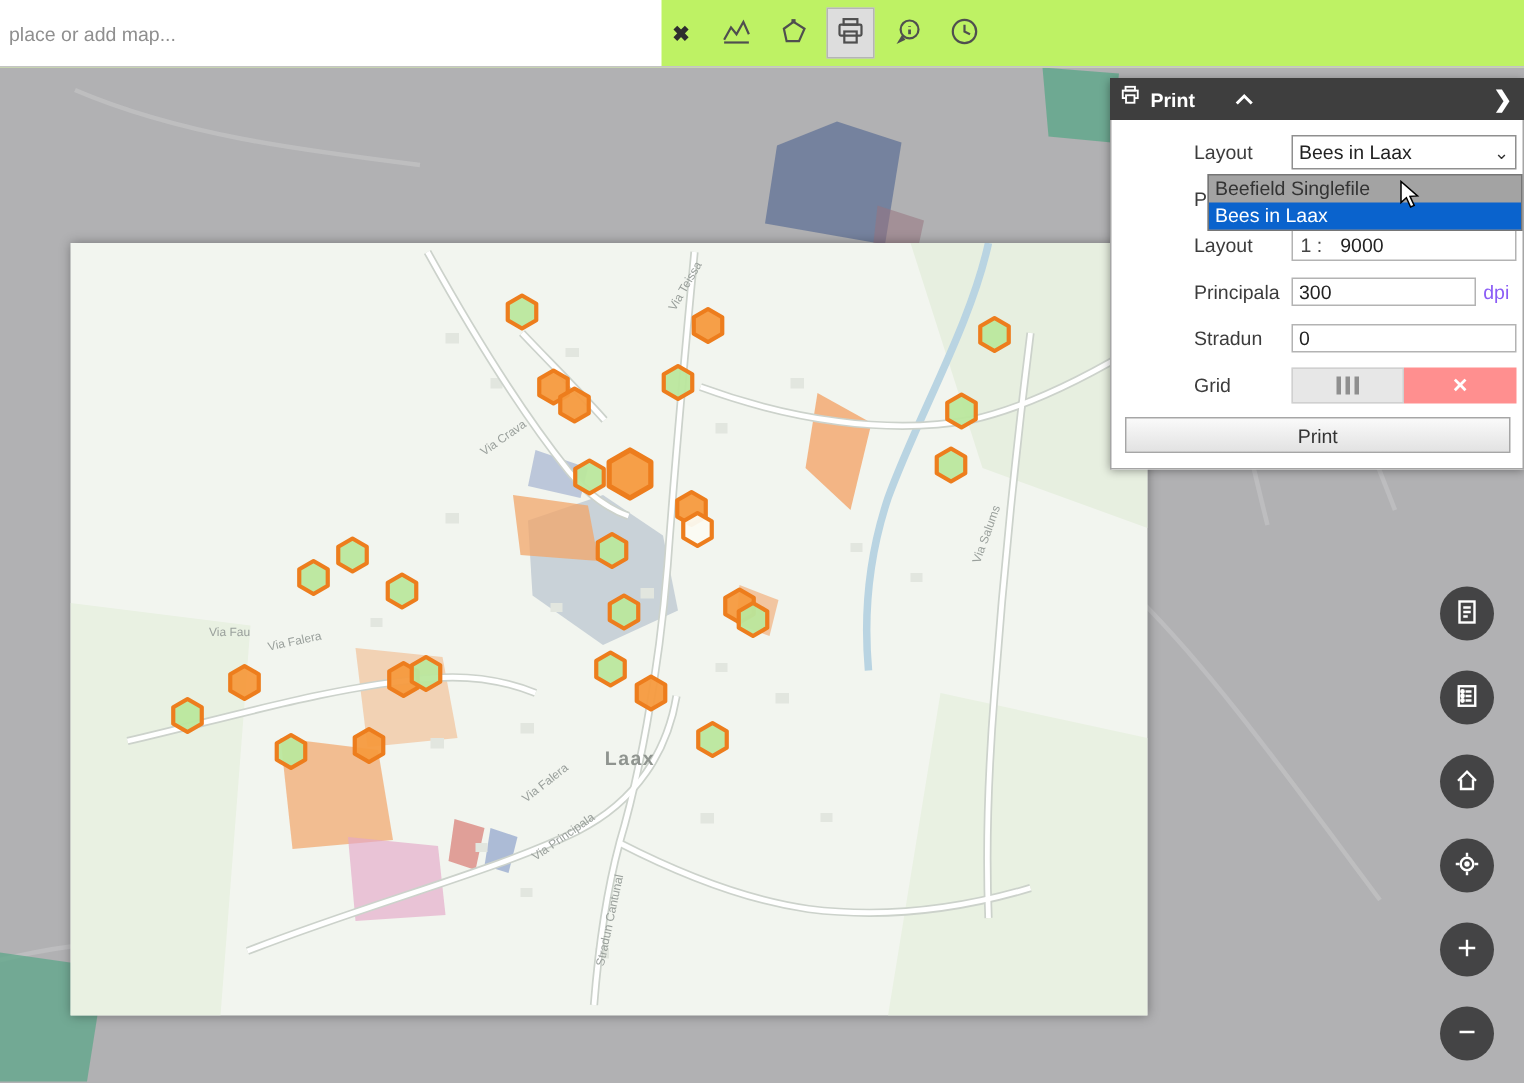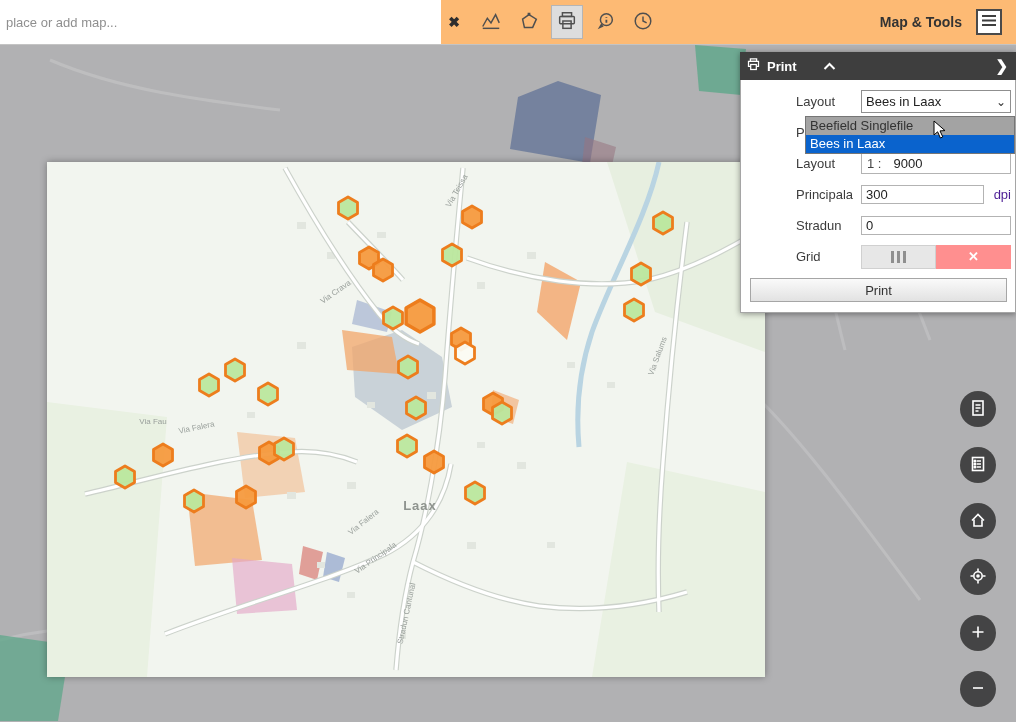--- a/index.html
+++ b/index.html
@@ -3,21 +3,21 @@
 <meta charset="utf-8">
 <style>
   * { box-sizing: border-box; }
   html,body { margin:0; padding:0; }
   body {
     width:1016px; height:722px; overflow:hidden;
     font-family:"Liberation Sans", sans-serif; background:#fff;
   }
   
   .toolbar {
-    height:45px; background:#fdba74; border-bottom:1px solid #c4c4c4;
+    height:45px; background:#bef264; border-bottom:1px solid #c4c4c4;
     display:flex; align-items:center; position:relative; z-index:20;
   }
   .search-wrap { width:467px; height:100%; display:flex; align-items:center; }
   .search-input {
     flex:1; height:100%; border:none; outline:none; font-size:13px;
     padding:0 0 0 6px; color:#333; font-family:inherit; min-width:0;
   }
   .search-input::placeholder { color:#8f8f8f; }
   .search-clear {
     width:26px; background:none; border:none; font-size:14px; font-weight:bold;
@@ -72,21 +72,21 @@
   .p-ctrl { flex:1; display:flex; align-items:center; min-width:0; }
   .sel {
     flex:1; height:23px; border:1px solid #8f8f8f; background:#fff; display:flex;
     align-items:center; padding:0 4px; font-size:13px; color:#222; cursor:pointer;
   }
   .sel-chev { margin-left:auto; font-size:12px; color:#333; }
   .p-input {
     flex:1; height:19px; border:1px solid #b3b3b3; font-size:13px; padding:0 4px;
     color:#222; min-width:0; font-family:inherit; outline:none;
   }
-  .suffix { width:27px; text-align:right; font-size:13px; color:#4c1d95; }
+  .suffix { width:27px; text-align:center; font-size:13px; color:#8b5cf6; }
   .scale-box {
     flex:1; height:21px; border:1px solid #b3b3b3; display:flex; align-items:center;
     font-size:13px; color:#222; padding:0 5px; gap:12px;
   }
   .scale-prefix { color:#444; }
   .toggle { flex:1; height:24px; display:flex; cursor:pointer; }
   .tg-on {
     width:50%; background:#e7e7e7; border:1px solid #d0d0d0; display:flex;
     align-items:center; justify-content:center; gap:3px;
   }
@@ -148,30 +148,20 @@
               <path d="M13.5 8 V8.6 M13.5 10.6 V14" stroke-width="2"></path>
               <path d="M4 21 L8 14.5 L10.5 18 Z" fill="#4f4f4f" stroke="none"></path>
             </svg>
         </span>
       </button>
       <button class="tool-btn">
         <span>
           <svg width="22" height="22" viewBox="0 0 24 24">
               <circle cx="12" cy="12" r="8.5"></circle>
               <path d="M12 7 V12 L16 14"></path>
-            </svg>
-        </span>
-      </button>
-    </div>
-    <div class="toolbar-right">
-      <span class="map-tools-label">Map &amp; Tools</span>
-      <button class="menu-button">
-        <span>
-          <svg width="16" height="13" viewBox="0 0 16 13" stroke="#3f3f3f" stroke-width="2">
-              <path d="M1 2 H15 M1 6.5 H15 M1 11 H15"></path>
             </svg>
         </span>
       </button>
     </div>
   </header>
 
   <div class="map-area">
 
     <svg class="gray-deco" width="1016" height="677" viewBox="0 0 1016 677">
       <g stroke="#c3c3c5" stroke-width="3" fill="none" opacity="0.7">

